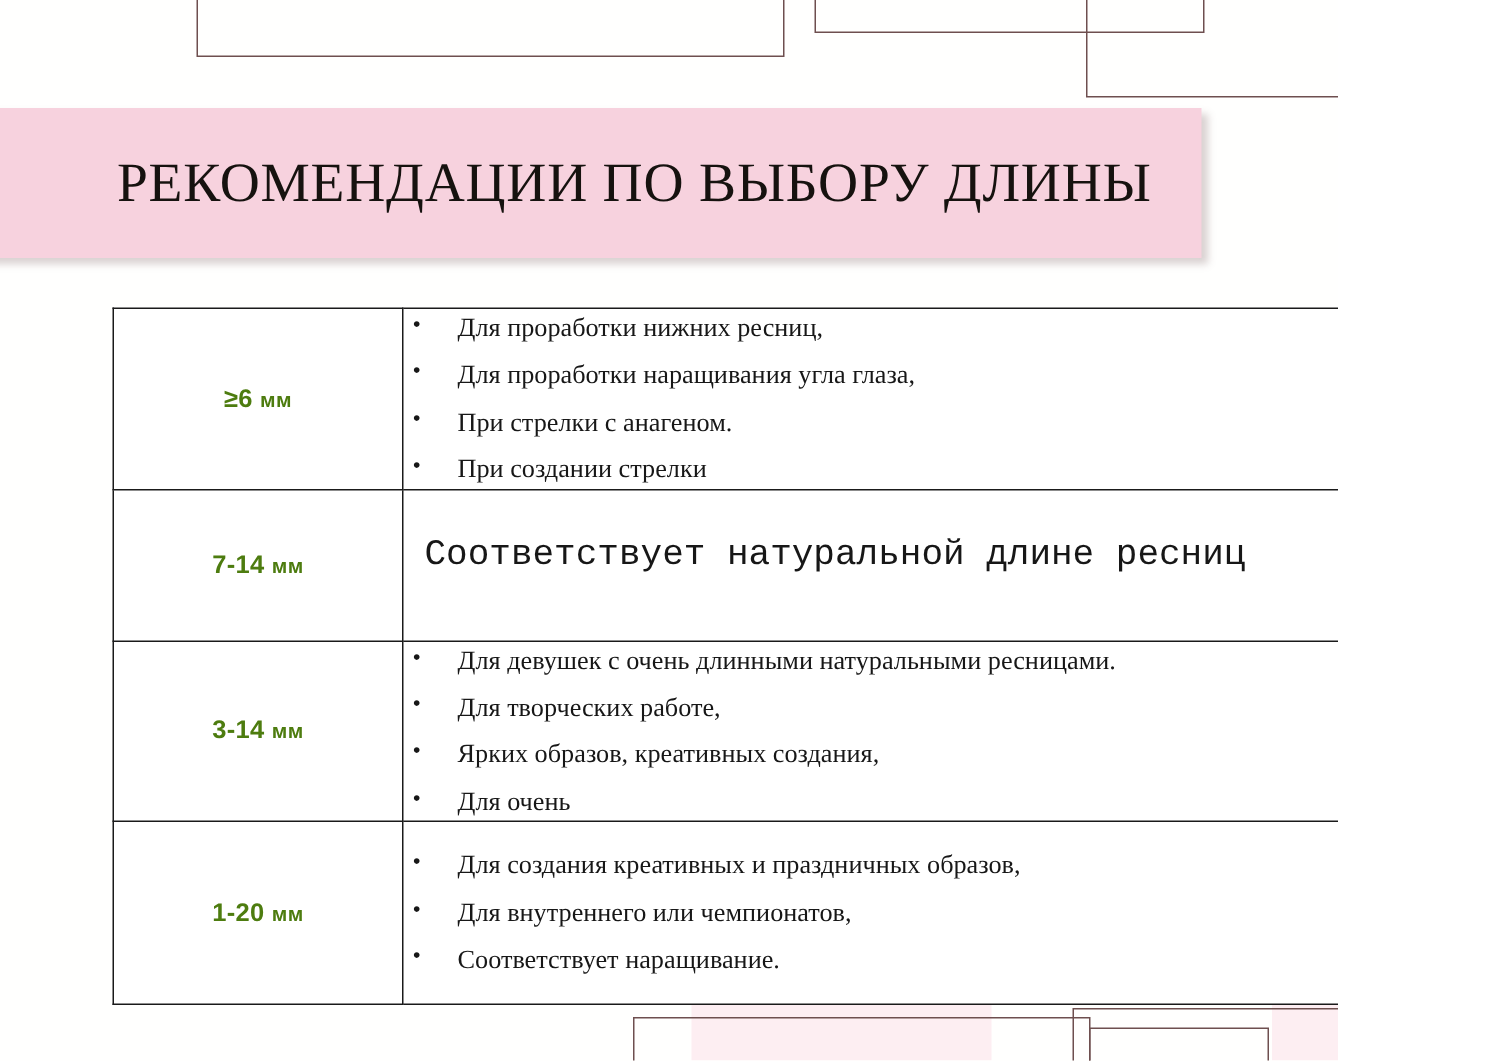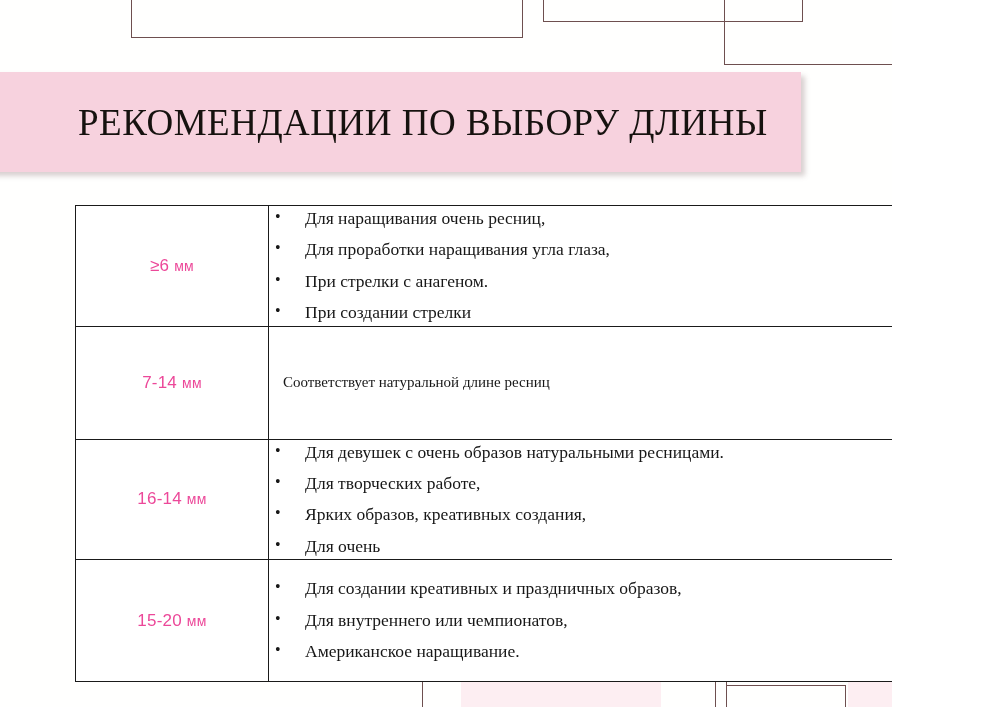--- a/index.html
+++ b/index.html
@@ -90,39 +90,40 @@
     border: 1.7px solid #1a1a1a;
     vertical-align: middle;
     padding: 0;
   }
   .col-range  { width: 193px; }
   .col-detail { width: 662px; }
 
   .range-cell {
     text-align: center;
     font-family: "Liberation Sans", "DejaVu Sans", sans-serif;
-    font-weight: normal;
+    font-weight: bold;
     font-size: 17px;
-    color: #ec4899;
+    color: #4d7c0f;
     letter-spacing: 0.2px;
   }
   .range-cell .unit {
     font-size: 14px;
     letter-spacing: 0.3px;
   }
 
   .detail-cell {
     padding: 9px 14px 9px 18px;
     font-size: 17.5px;
     color: #171717;
     line-height: 1.0;
   }
   .detail-cell.plain {
-    padding: 14px 14px 14px 14px;
-    font-size: 15px;
+    padding: 2px 14px 14px 14px;
+    font-size: 24px;
+    font-family: Liberation Mono, monospace;
   }
   .detail-cell ul {
     list-style: none;
     margin: 0;
     padding: 0;
   }
   .detail-cell li {
     position: relative;
     padding-left: 36px;
     margin: 0 0 6px 0;
@@ -170,63 +171,63 @@
     </colgroup>
     <tbody>
 
       <tr class="row-h1">
         <td class="range-cell">
           <span>≥6</span>
           <span class="unit">мм</span>
         </td>
         <td class="detail-cell">
           <ul>
-            <li><span class="bullet">•</span><span>Для наращивания очень ресниц,</span></li>
+            <li><span class="bullet">•</span><span>Для проработки нижних ресниц,</span></li>
             <li><span class="bullet">•</span><span>Для проработки наращивания угла глаза,</span></li>
             <li><span class="bullet">•</span><span>При стрелки с анагеном.</span></li>
             <li><span class="bullet">•</span><span>При создании стрелки</span></li>
           </ul>
         </td>
       </tr>
 
       <tr class="row-h2">
         <td class="range-cell">
           <span>7-14</span>
           <span class="unit">мм</span>
         </td>
         <td class="detail-cell plain">
           <span>Соответствует натуральной длине ресниц</span>
         </td>
       </tr>
 
       <tr class="row-h3">
         <td class="range-cell">
-          <span>16-14</span>
+          <span>3-14</span>
           <span class="unit">мм</span>
         </td>
         <td class="detail-cell">
           <ul>
-            <li><span class="bullet">•</span><span>Для девушек с очень образов натуральными ресницами.</span></li>
+            <li><span class="bullet">•</span><span>Для девушек с очень длинными натуральными ресницами.</span></li>
             <li><span class="bullet">•</span><span>Для творческих работе,</span></li>
             <li><span class="bullet">•</span><span>Ярких образов, креативных создания,</span></li>
             <li><span class="bullet">•</span><span>Для очень</span></li>
           </ul>
         </td>
       </tr>
 
       <tr class="row-h4">
         <td class="range-cell">
-          <span>15-20</span>
+          <span>1-20</span>
           <span class="unit">мм</span>
         </td>
         <td class="detail-cell">
           <ul>
-            <li><span class="bullet">•</span><span>Для создании креативных и праздничных образов,</span></li>
+            <li><span class="bullet">•</span><span>Для создания креативных и праздничных образов,</span></li>
             <li><span class="bullet">•</span><span>Для внутреннего или чемпионатов,</span></li>
-            <li><span class="bullet">•</span><span>Американское наращивание.</span></li>
+            <li><span class="bullet">•</span><span>Соответствует наращивание.</span></li>
           </ul>
         </td>
       </tr>
 
     </tbody>
   </table>
 
 </div>
 
 </body></html>

